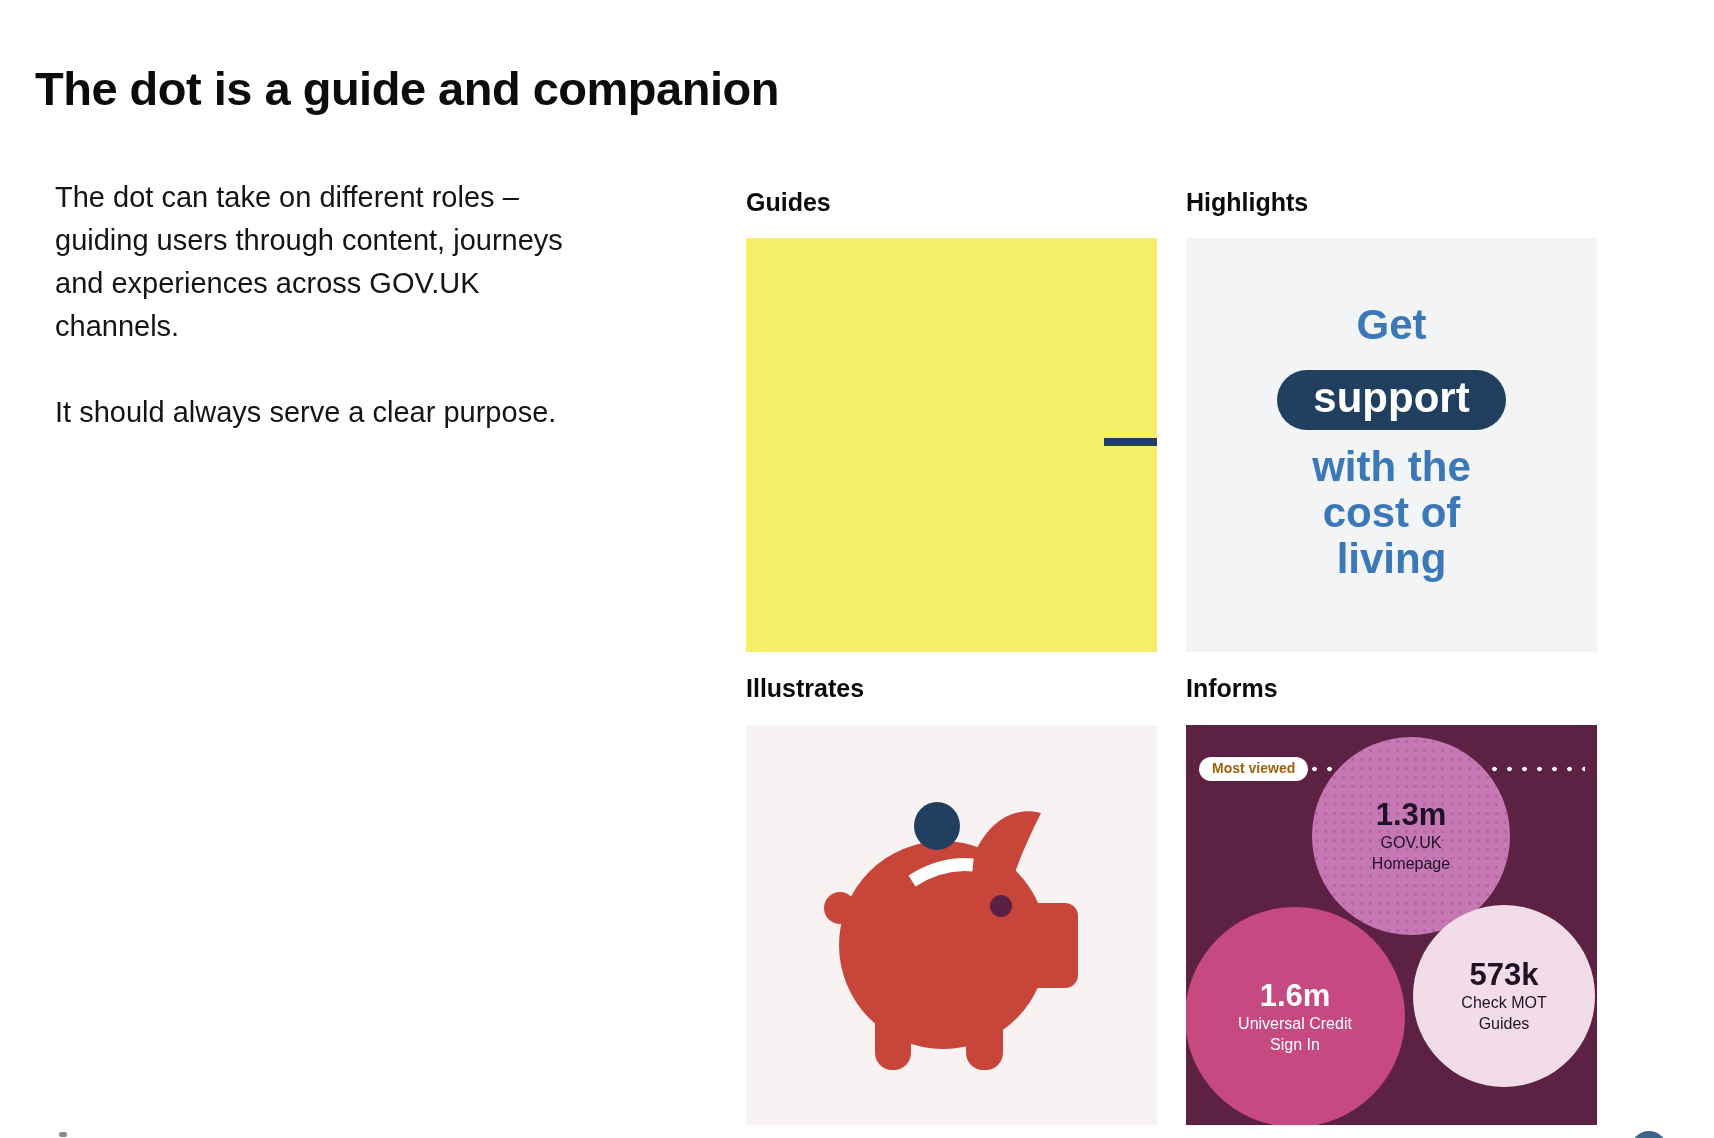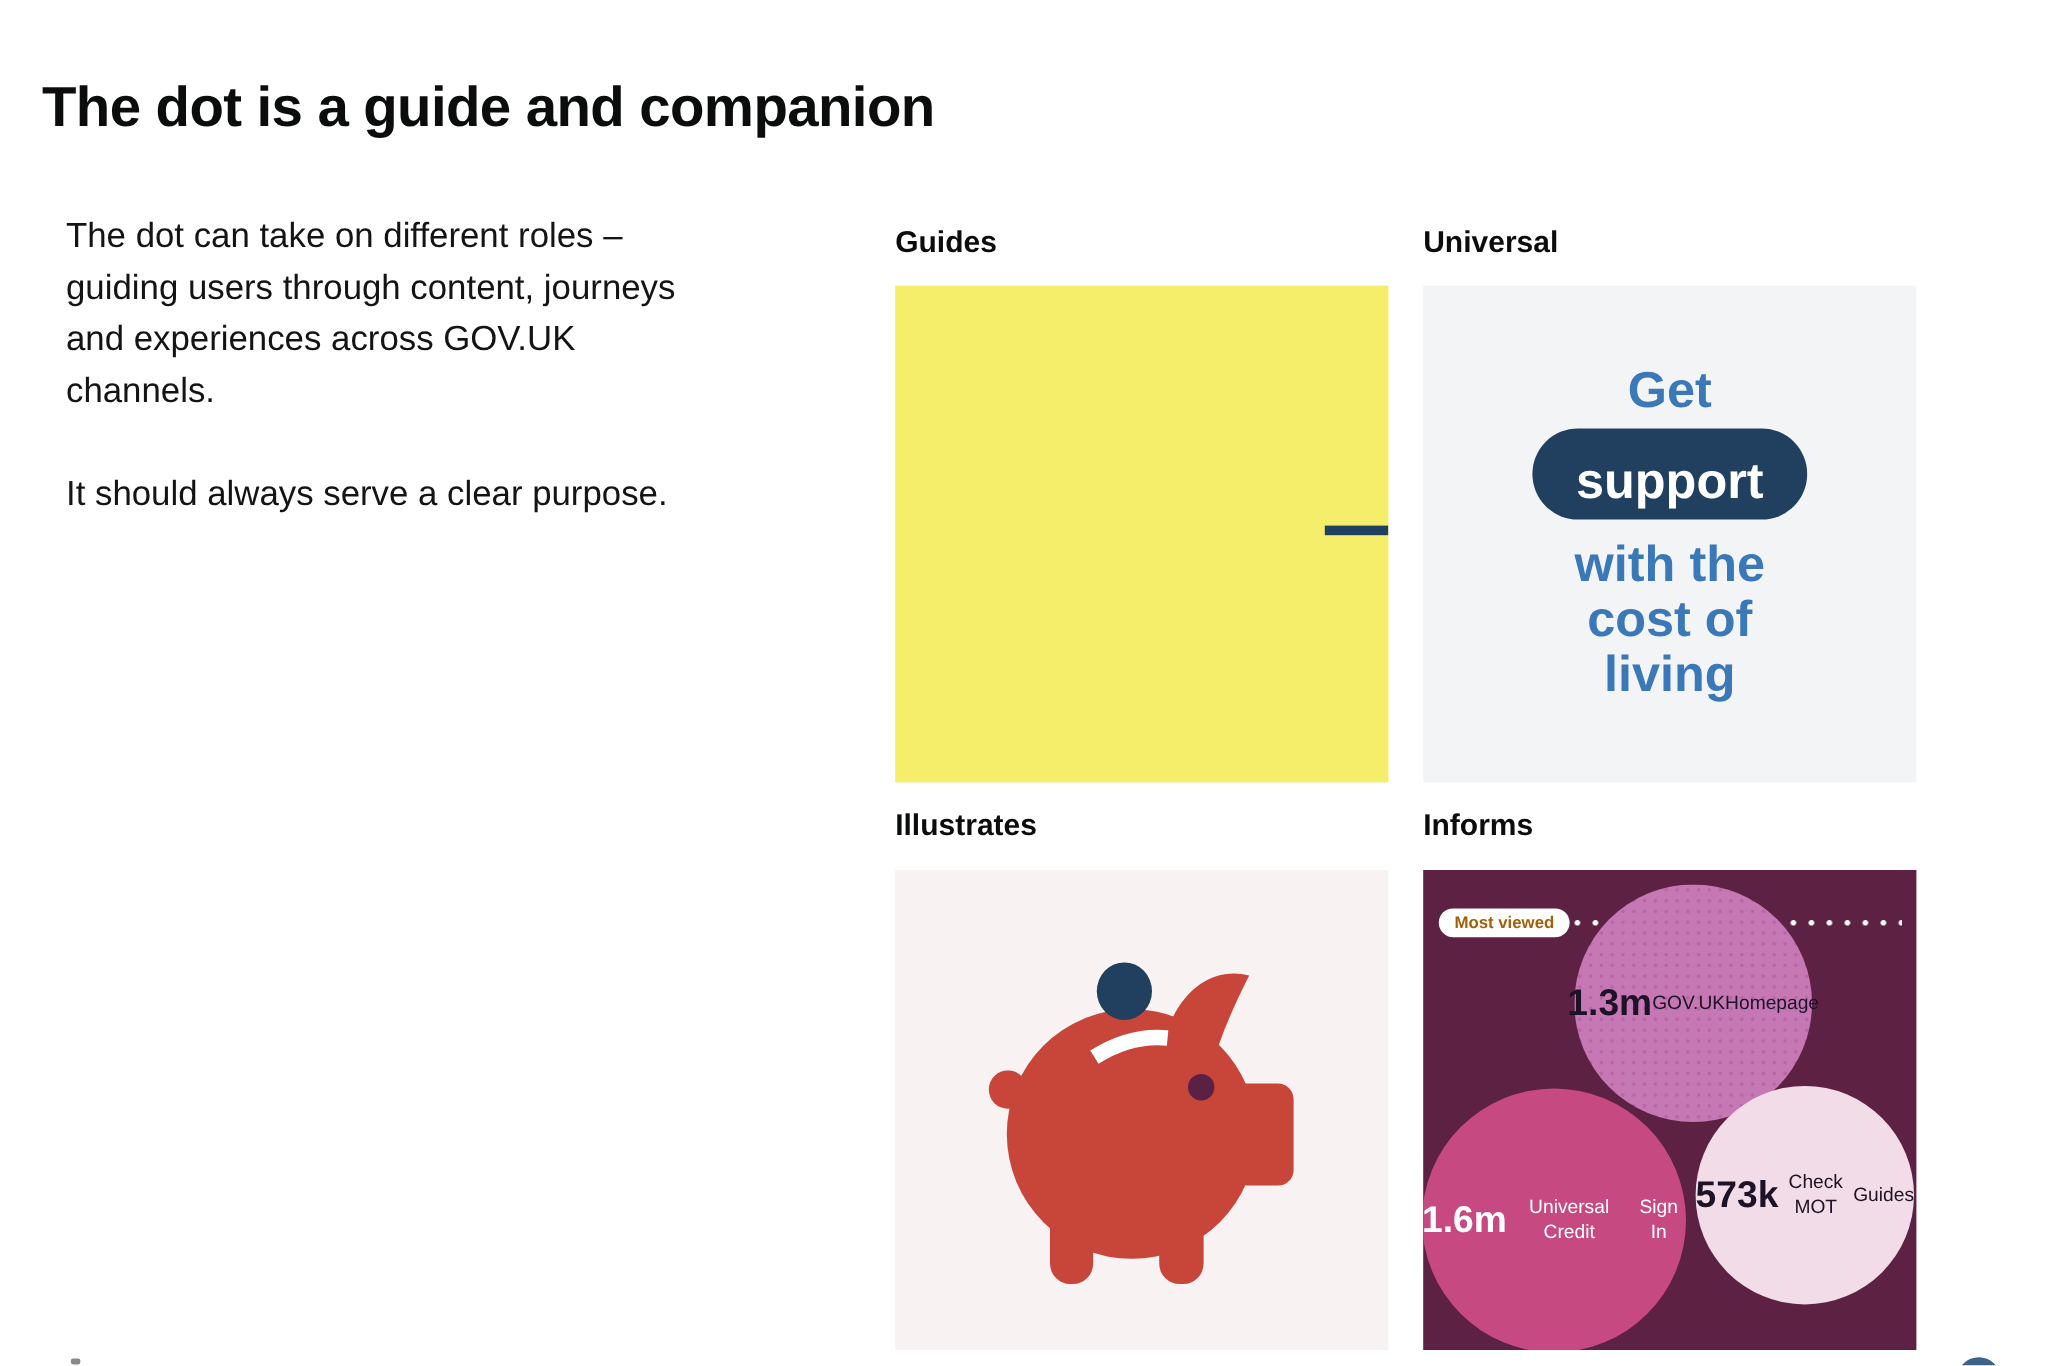--- a/index.html
+++ b/index.html
@@ -36,41 +36,41 @@
   .guides-title{font-size:42px;line-height:46px;font-weight:bold;color:#ffffff;width:225px;margin-top:16px;}
   .guides-connector{position:absolute;left:358px;top:200px;width:53px;height:8px;background:#21405f;}
 
   
   .tile-highlights{
     left:1186px;top:238px;width:411px;height:414px;background:#f2f4f6;
     display:flex;flex-direction:column;align-items:center;padding-top:64px;box-sizing:border-box;
   }
   .hl-line{font-size:42px;line-height:46px;font-weight:bold;color:#3b78b8;text-align:center;}
   .hl-pill{
-    margin-top:9px;background:#21405f;color:#ffffff;font-size:42px;font-weight:bold;
-    line-height:48px;padding:20px 36px 8px;border-radius:999px;
+    margin-top:22px;background:#21405f;color:#ffffff;font-size:42px;font-weight:bold;
+    line-height:48px;padding:4px 36px 8px;border-radius:999px;
   }
   .hl-lines{margin-top:14px;}
 
   
   .tile-illustrates{left:746px;top:725px;width:411px;height:400px;background:#f9f2f2;}
 
   
   .tile-informs{left:1186px;top:725px;width:411px;height:400px;background:#5d2144;}
   .informs-dots{
     position:absolute;left:16px;top:41px;width:383px;height:6px;z-index:0;
     background-image:radial-gradient(circle,#ffffff 2px,transparent 2.6px);
     background-size:15px 6px;background-repeat:repeat-x;
   }
   .informs-pill{
     position:absolute;left:13px;top:32px;z-index:3;background:#ffffff;border-radius:999px;
     padding:3px 13px 5px;font-size:14px;font-weight:bold;color:#a16207;white-space:nowrap;
   }
   .stat-circle{
-    position:absolute;border-radius:50%;display:flex;flex-direction:row;
+    position:absolute;border-radius:50%;display:flex;flex-direction:column;
     align-items:center;justify-content:center;text-align:center;z-index:1;
   }
   .stat-value{font-size:31px;font-weight:bold;line-height:34px;}
   .stat-line{font-size:16px;line-height:21px;font-weight:normal;}
   .circle-1p3m{
     left:126px;top:12px;width:198px;height:198px;color:#1d1226;
     background-color:#c678b4;
     background-image:radial-gradient(#b765a3 1.3px,transparent 1.8px);background-size:9px 9px;
   }
   .circle-1p6m{left:-1px;top:182px;width:220px;height:220px;background:#c64a81;color:#ffffff;z-index:1;}
@@ -88,21 +88,21 @@
 <div class="page">
 
   <h1 class="page-title">The dot is a guide and companion</h1>
 
   <div class="intro">
     <p>The dot can take on different roles – guiding users through content, journeys and experiences across GOV.UK channels.</p>
     <p>It should always serve a clear purpose.</p>
   </div>
 
   <div class="tile-label lbl-guides">Guides</div>
-  <div class="tile-label lbl-highlights">Universal</div>
+  <div class="tile-label lbl-highlights">Highlights</div>
   <div class="tile-label lbl-illustrates">Illustrates</div>
   <div class="tile-label lbl-informs">Informs</div>
 
   <div class="tile tile-guides">
     <div class="guides-connector"></div>
   </div>
 
   <div class="tile tile-highlights">
     <div class="hl-line">Get</div>
     <div class="hl-pill">support</div>

